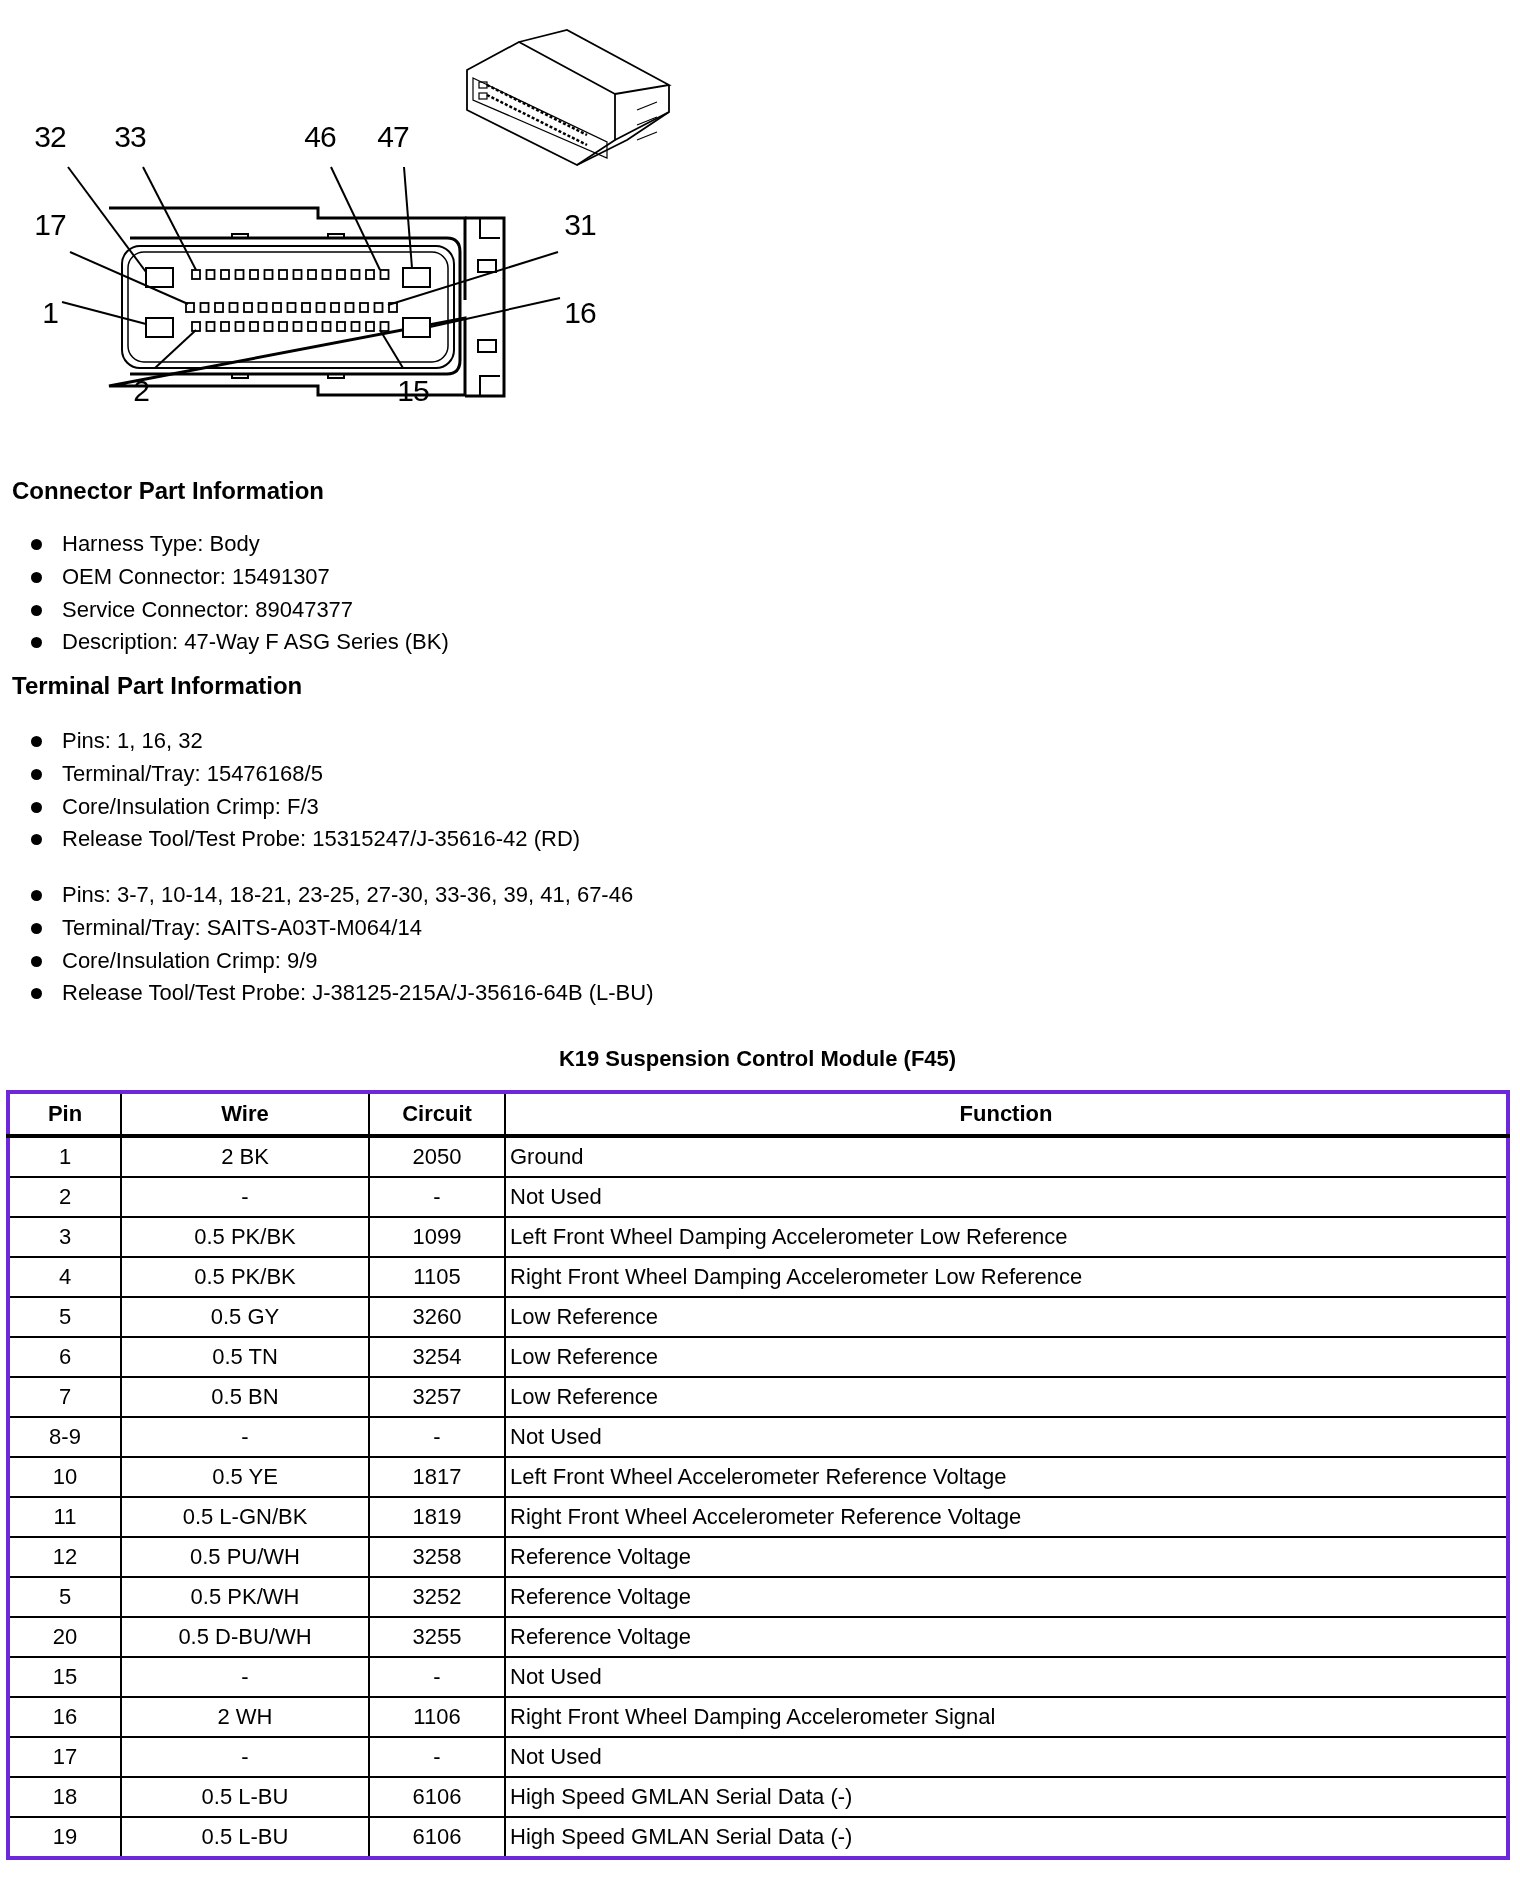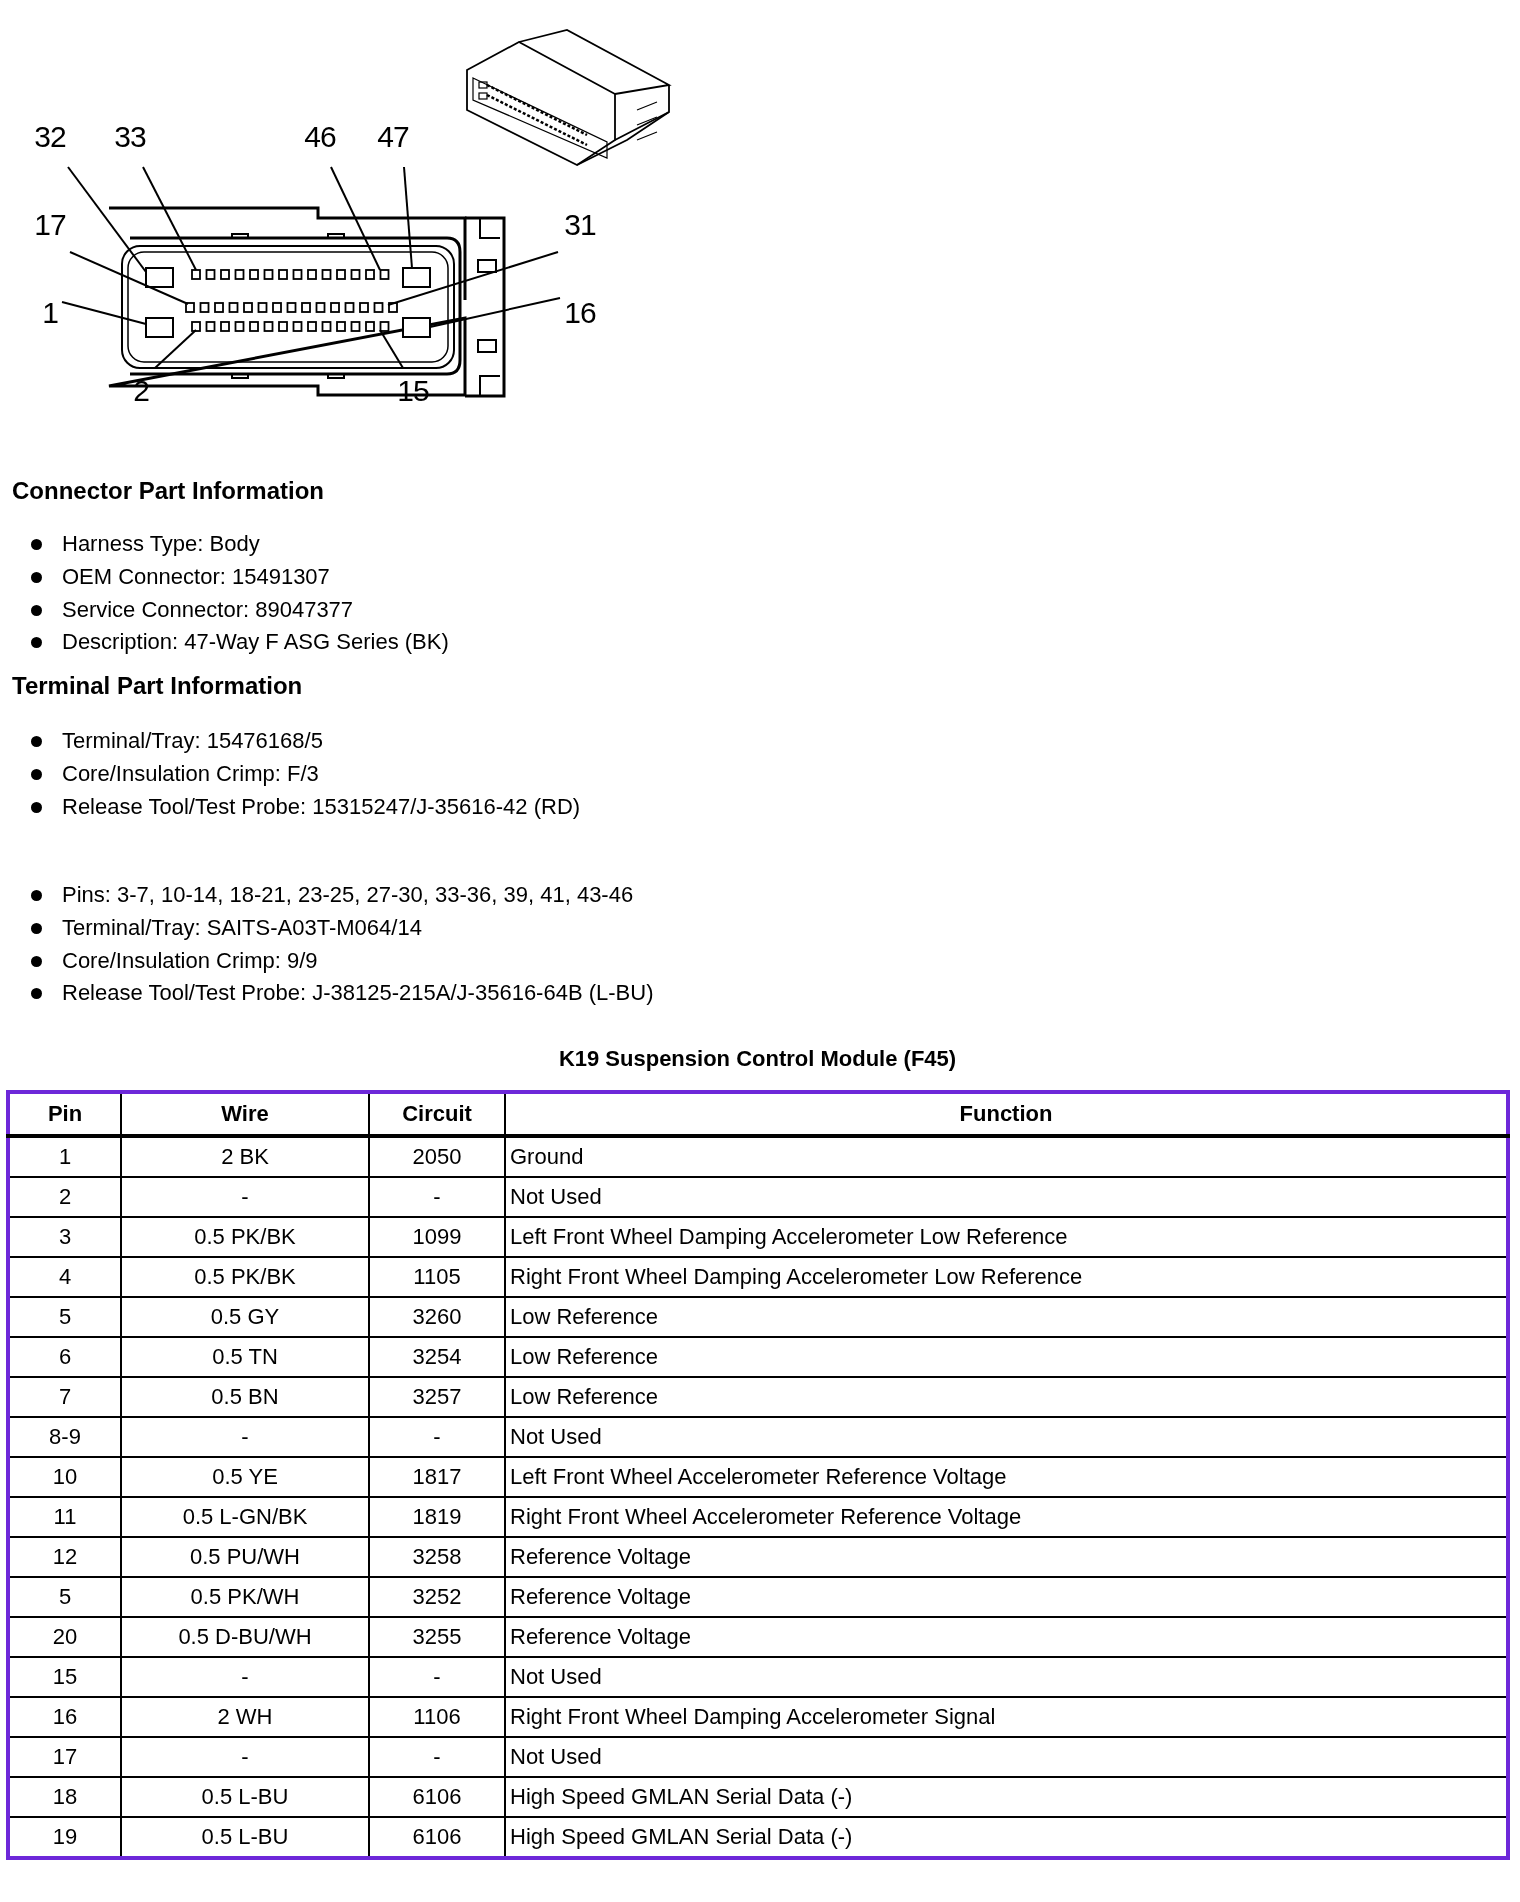--- a/index.html
+++ b/index.html
@@ -163,26 +163,27 @@
 <h2 class="section-heading" style="top:477px;">Connector Part Information</h2>
 <ul class="bullet-list" style="top:528px;">
   <li><span class="dot"></span><span>Harness Type: Body</span></li>
   <li><span class="dot"></span><span>OEM Connector: 15491307</span></li>
   <li><span class="dot"></span><span>Service Connector: 89047377</span></li>
   <li><span class="dot"></span><span>Description: 47-Way F ASG Series (BK)</span></li>
 </ul>
 
 <h2 class="section-heading" style="top:672px;">Terminal Part Information</h2>
 <ul class="bullet-list" style="top:725px;">
+  <li><span class="dot"></span><span>Pins: 1, 16, 32</span></li>
   <li><span class="dot"></span><span>Terminal/Tray: 15476168/5</span></li>
   <li><span class="dot"></span><span>Core/Insulation Crimp: F/3</span></li>
   <li><span class="dot"></span><span>Release Tool/Test Probe: 15315247/J-35616-42 (RD)</span></li>
 </ul>
 <ul class="bullet-list" style="top:879px;">
-  <li><span class="dot"></span><span>Pins: 3-7, 10-14, 18-21, 23-25, 27-30, 33-36, 39, 41, 43-46</span></li>
+  <li><span class="dot"></span><span>Pins: 3-7, 10-14, 18-21, 23-25, 27-30, 33-36, 39, 41, 67-46</span></li>
   <li><span class="dot"></span><span>Terminal/Tray: SAITS-A03T-M064/14</span></li>
   <li><span class="dot"></span><span>Core/Insulation Crimp: 9/9</span></li>
   <li><span class="dot"></span><span>Release Tool/Test Probe: J-38125-215A/J-35616-64B (L-BU)</span></li>
 </ul>
 
 <div class="table-title">K19 Suspension Control Module (F45)</div>
 <table class="pinout">
   <colgroup>
       <col class="c-pin">
       <col class="c-wire">

